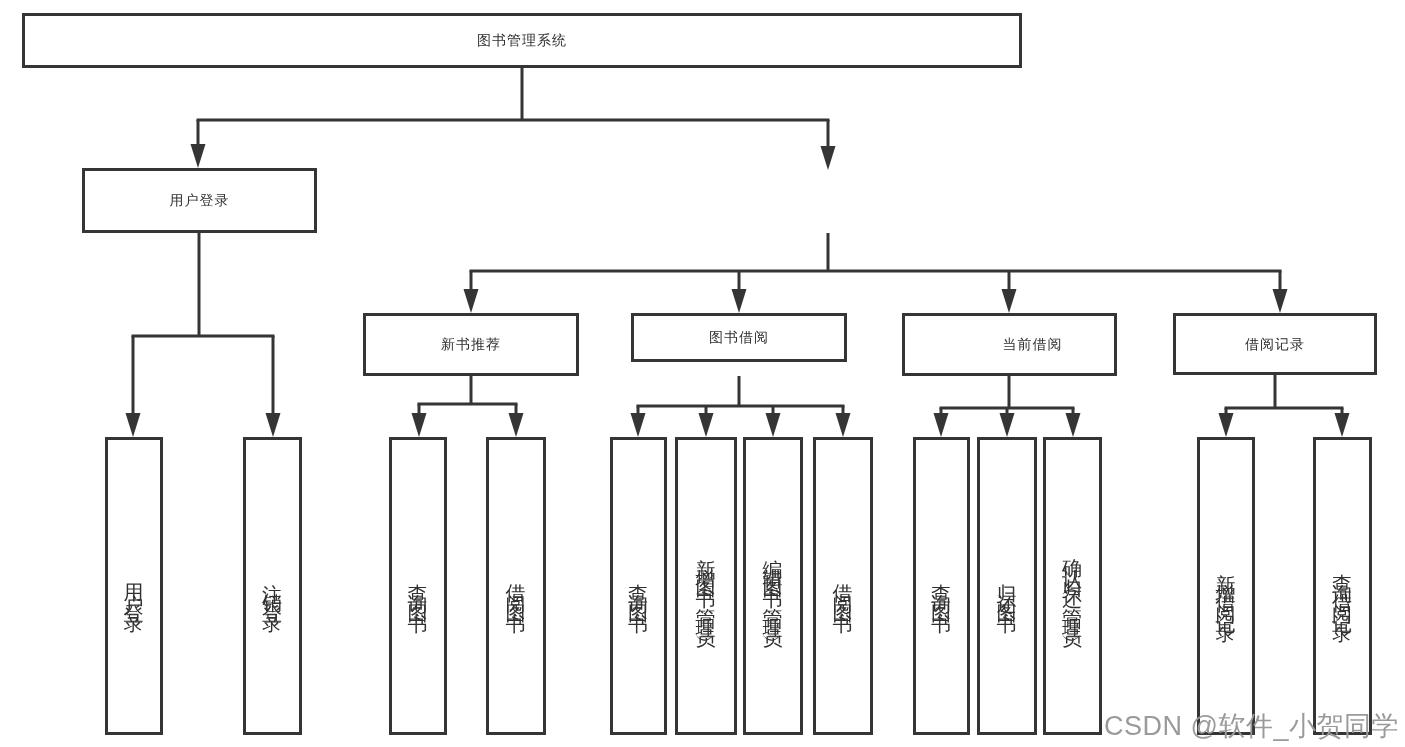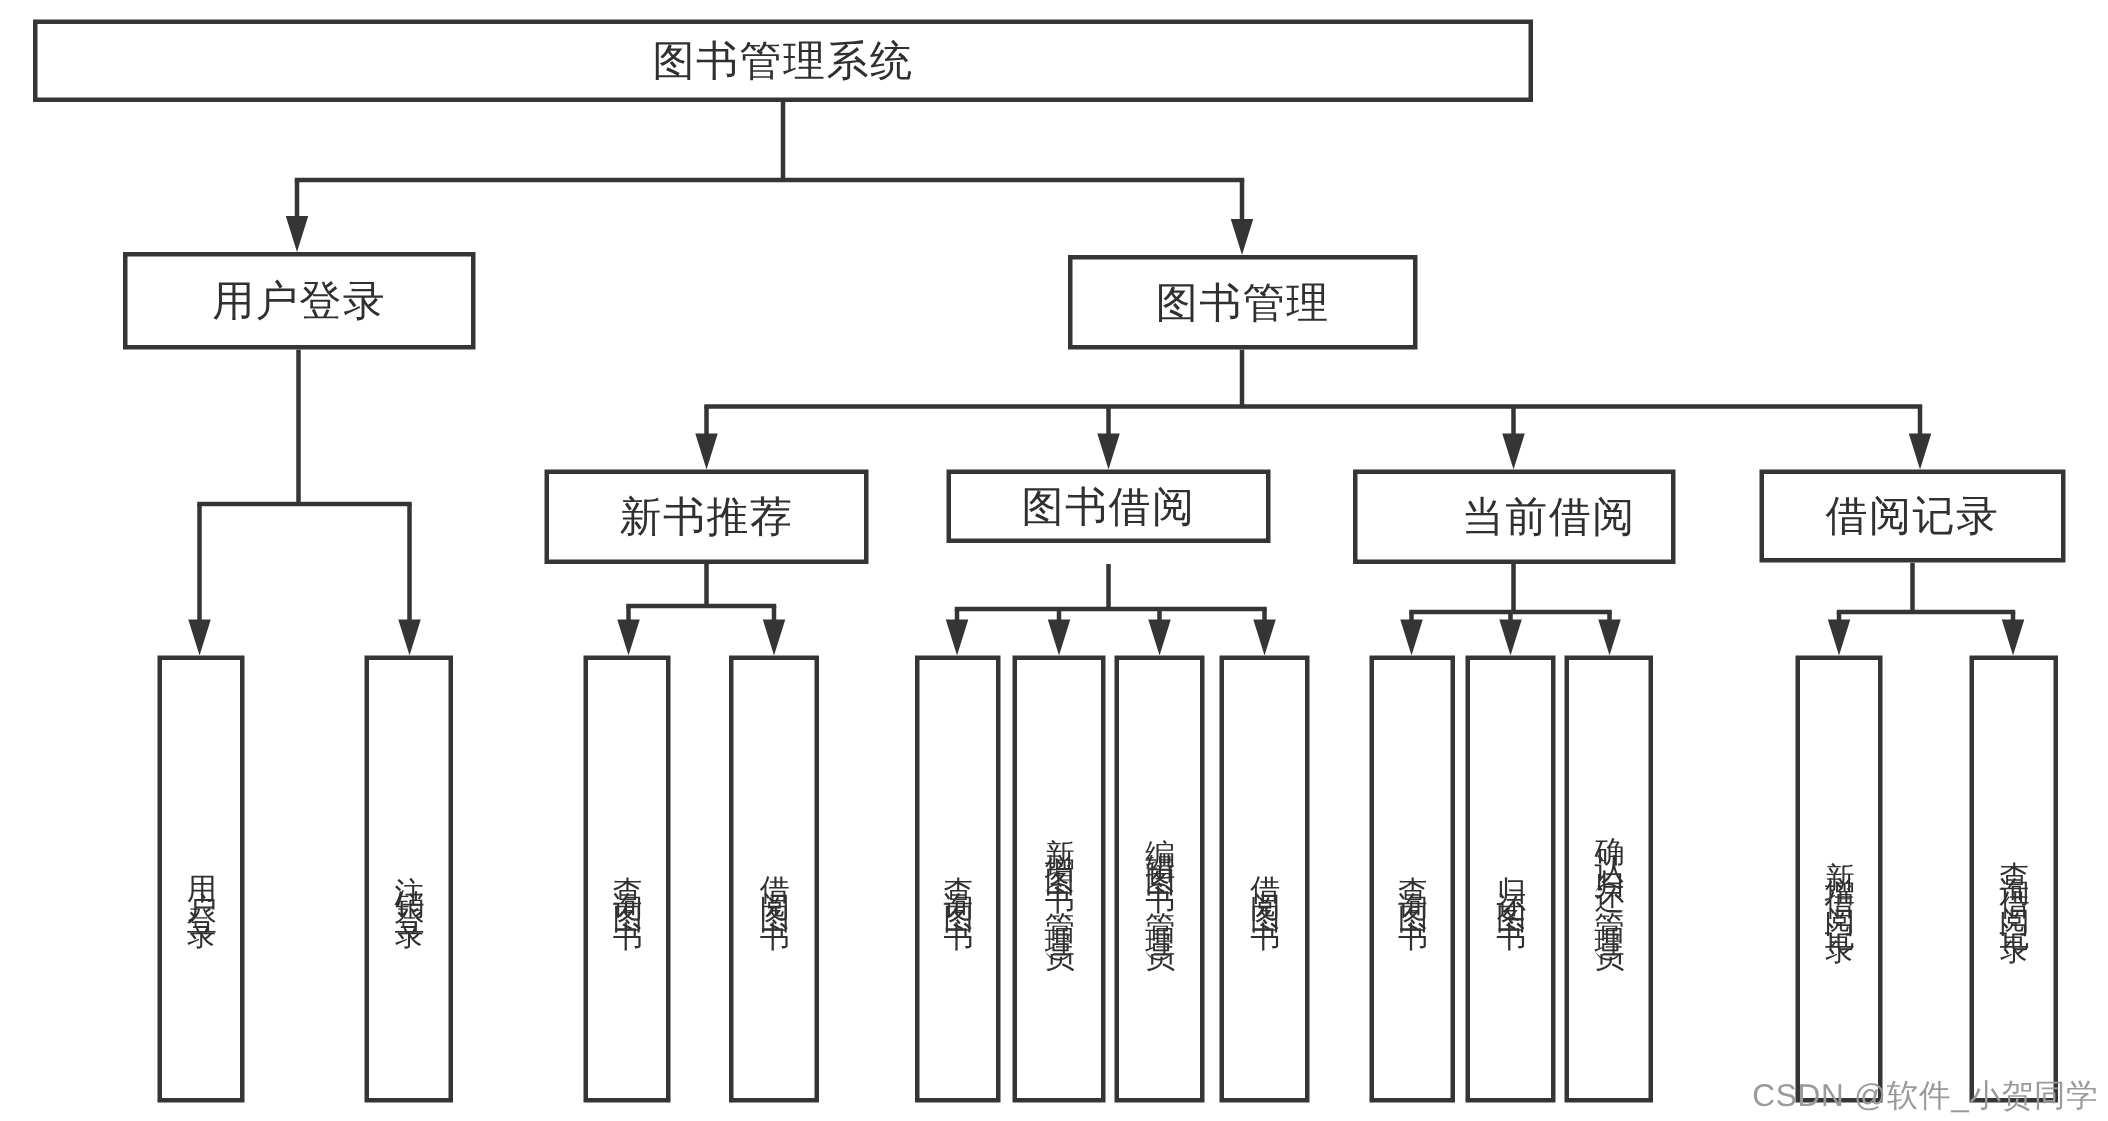--- a/index.html
+++ b/index.html
@@ -20,21 +20,21 @@
   #wires{position:absolute;left:0;top:0;width:1405px;height:747px;}
   .ln{stroke:var(--line);stroke-width:3;fill:none;}
   .ar{fill:var(--line);stroke:none;}
   .node{
     position:absolute;
     box-sizing:border-box;
     border:3px solid var(--border);
     background:#fff;
     color:var(--text);
     display:flex;align-items:center;justify-content:center;
-    font-size:28px;
+    font-size:14px;
     letter-spacing:1px;
     text-align:center;
     line-height:1.2;
   }
   .leaf{
     writing-mode:vertical-rl;
     text-orientation:mixed;
     font-size:20px;
     letter-spacing:10px;
     line-height:1;
@@ -62,21 +62,21 @@
   #l-borrow2{left:813px;width:60px;}
   #l-query3{left:913px;width:57px;}
   #l-return{left:977px;width:60px;}
   #l-confirm{left:1043px;width:59px;}
   #l-addrec{left:1197px;width:58px;}
   #l-queryrec{left:1313px;width:59px;}
   #watermark{
     position:absolute;
     right:6px;bottom:3px;
     color:var(--wm);
-    font-size:21px;
+    font-size:27px;
     letter-spacing:0.5px;
     white-space:nowrap;
   }
 </style>
 </head>
 <body>
 
 <div id="stage">
 
   <svg id="wires" viewBox="0 0 1405 747" xmlns="http://www.w3.org/2000/svg" aria-hidden="true">
@@ -137,21 +137,20 @@
     <line class="ln" x1="1224.5" y1="408" x2="1343.5" y2="408"></line>
     <line class="ln" x1="1226" y1="408" x2="1226" y2="419"></line>
     <polygon class="ar" points="1218.5,413 1233.5,413 1226,437"></polygon>
     <line class="ln" x1="1342" y1="408" x2="1342" y2="419"></line>
     <polygon class="ar" points="1334.5,413 1349.5,413 1342,437"></polygon>
   </svg>
 
   <div class="node" id="b-root">图书管理系统</div>
 
   <div class="node" id="b-userlogin">用户登录</div>
-  <div class="node" id="b-bookmgmt">图书管理</div>
 
   <div class="node" id="b-newbookrec">新书推荐</div>
   <div class="node" id="b-bookborrow">图书借阅</div>
   <div class="node" id="b-currentborrow">当前借阅</div>
   <div class="node" id="b-borrowrecord">借阅记录</div>
 
   <div class="node leaf" id="l-userlogin">用户登录</div>
   <div class="node leaf" id="l-logout">注销登录</div>
 
   <div class="node leaf" id="l-query1">查询图书</div>

